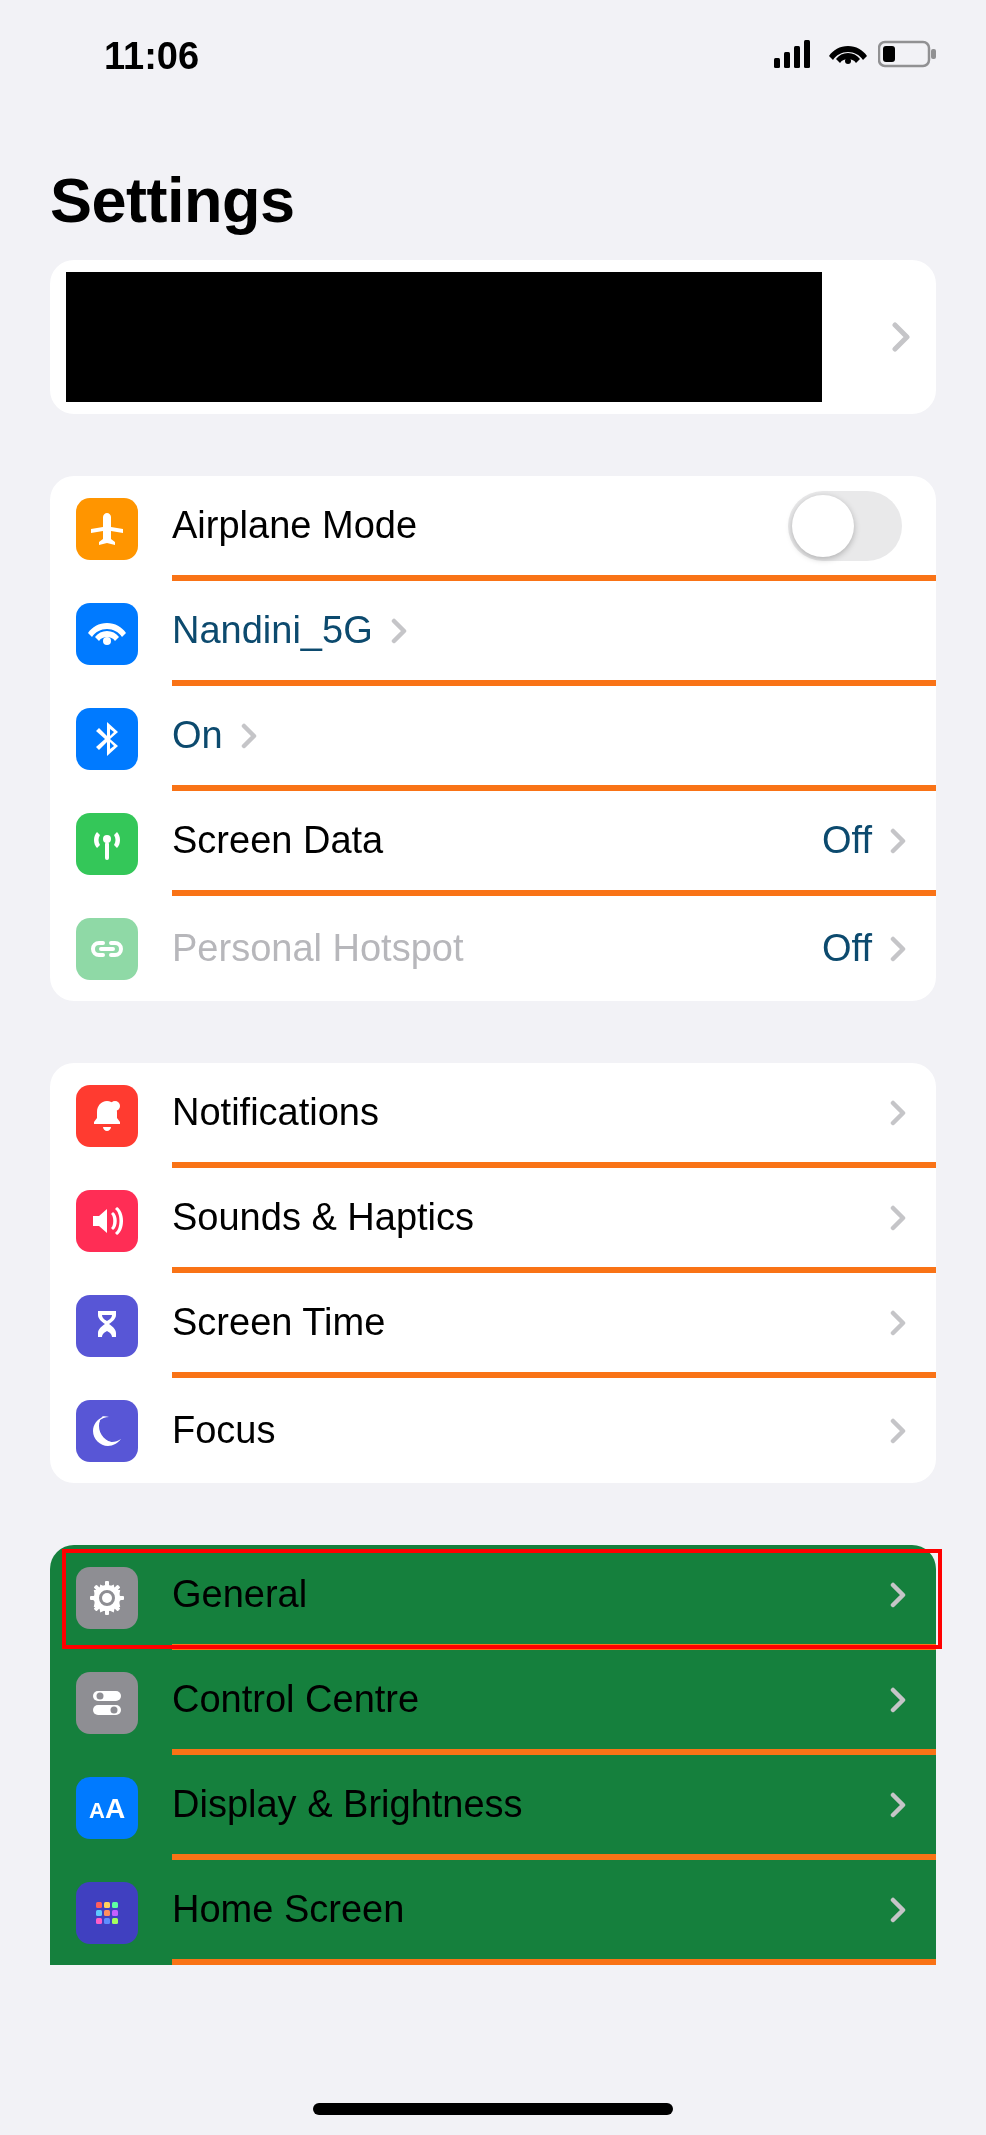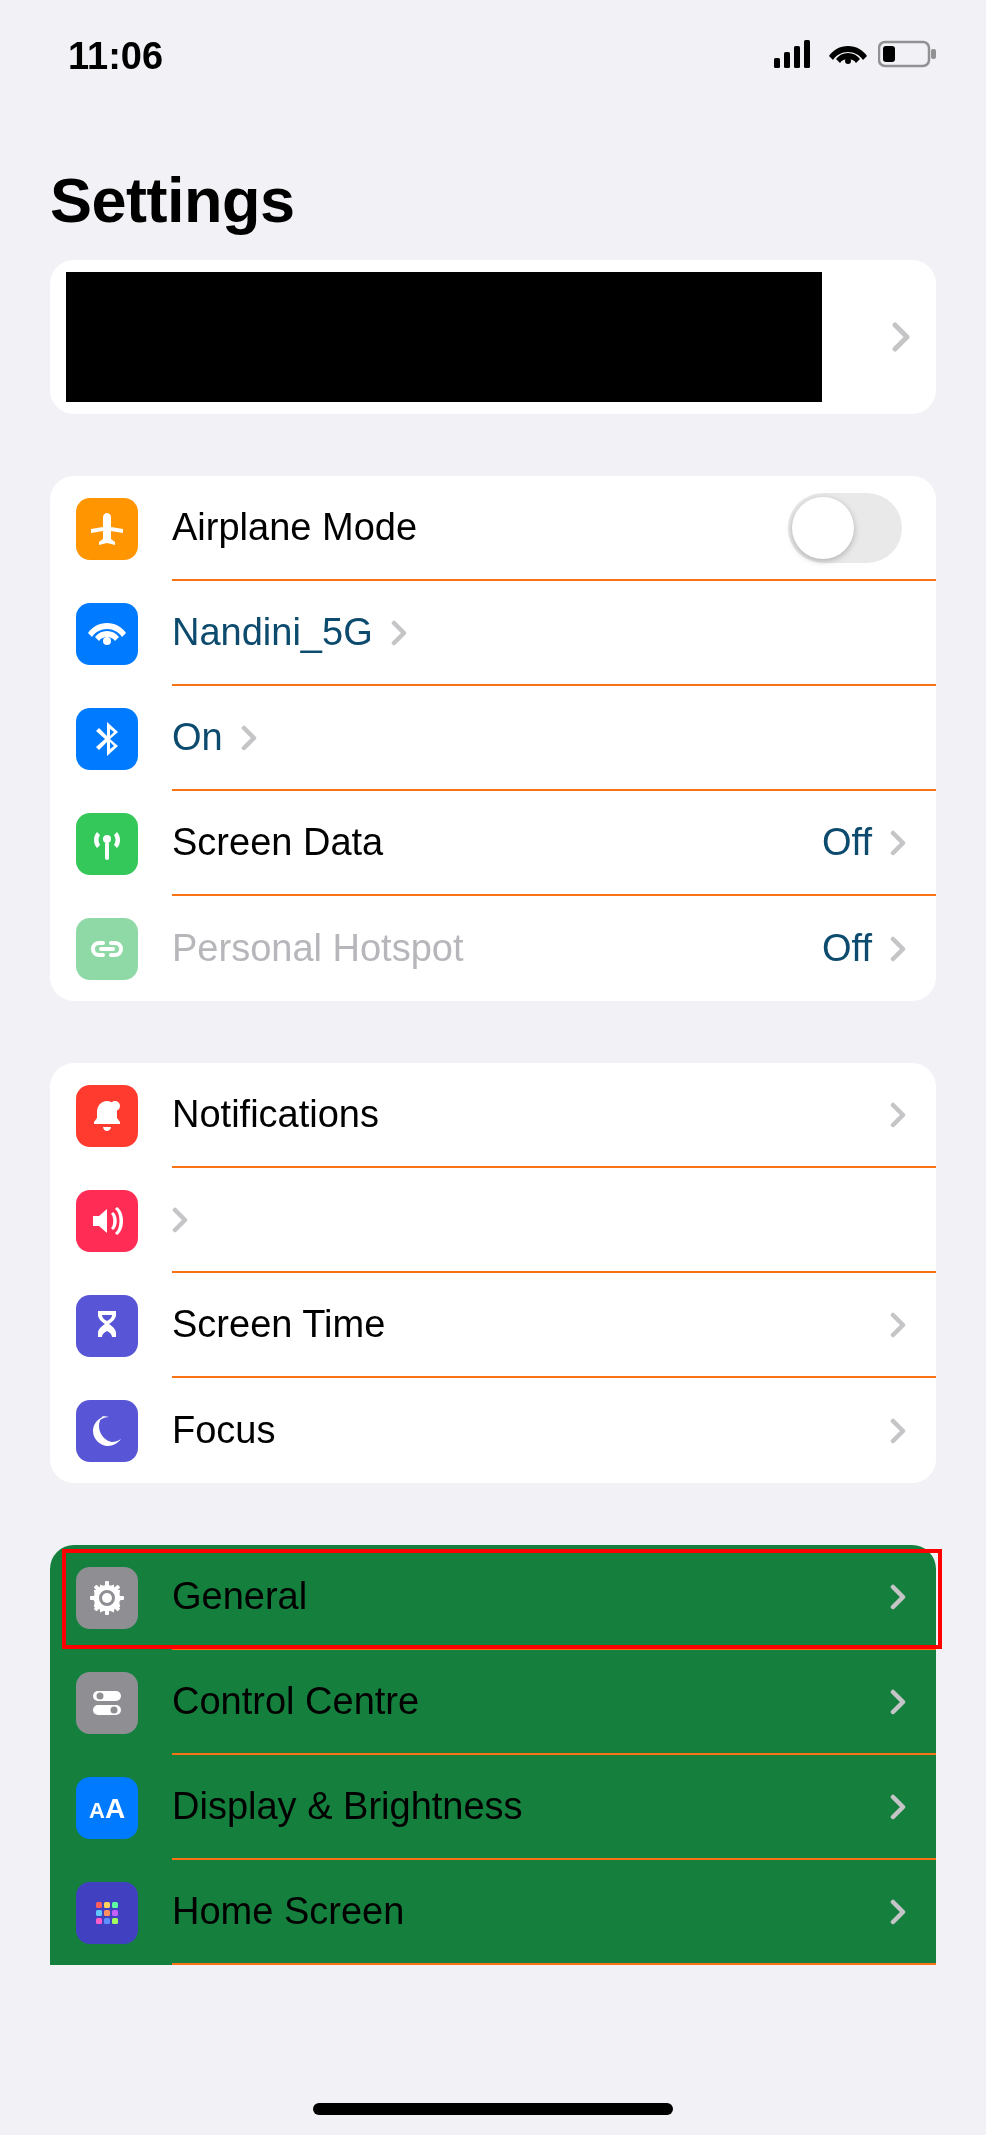--- a/index.html
+++ b/index.html
@@ -8,21 +8,21 @@
     font-family: -apple-system, "Helvetica Neue", Helvetica, Arial, sans-serif;
     background: #f2f2f6;
     color: #000;
     -webkit-font-smoothing: antialiased;
   }
   
   .status-bar {
     display: flex;
     align-items: center;
     justify-content: space-between;
-    padding: 28px 48px 12px 28px;
+    padding: 28px 48px 12px 64px;
     height: 96px;
   }
   .status-time {
     font-size: 38px;
     font-weight: 600;
     margin-left: 40px;
   }
   .status-icons {
     display: flex;
     align-items: center;
@@ -69,21 +69,21 @@
     justify-content: center;
     flex-shrink: 0;
   }
   .row-content {
     display: flex;
     align-items: center;
     flex: 1;
     height: 100%;
     margin-left: 34px;
     padding-right: 30px;
-    border-bottom: 2px solid #f97316;
+    border-bottom: 6px solid #f97316;
   }
   .group .row:last-child .row-content { border-bottom: none; }
   .row-label {
     font-size: 38px;
     flex: 1;
   }
   .row-value {
     font-size: 38px;
     color: #0c4a6e;
     margin-right: 18px;
@@ -310,20 +310,21 @@
     <div class="icon-wrap bg-pink">
       <svg width="40" height="40" viewBox="0 0 40 40">
           <g fill="#fff">
             <path d="M6 15v10h6l8 7V8l-8 7H6z"></path>
             <path d="M24 13c3 2 3 12 0 14l2 2c5-3 5-15 0-18l-2 2z"></path>
             <path d="M28 8c6 4 6 20 0 24l2 2c8-5 8-23 0-28l-2 2z"></path>
           </g>
         </svg>
     </div>
     <div class="row-content">
+      <span class="row-label">Sounds &amp; Haptics</span>
       <span class="chevron">
           <svg width="16" height="26" viewBox="0 0 16 26">
             <path d="M3 3l10 10L3 23" stroke="#c5c5c8" stroke-width="4.5" fill="none" stroke-linecap="round" stroke-linejoin="round"></path>
           </svg>
         </span>
     </div>
   </div>
   <div class="row">
     <div class="icon-wrap bg-indigo">
       <svg width="40" height="40" viewBox="0 0 40 40">

